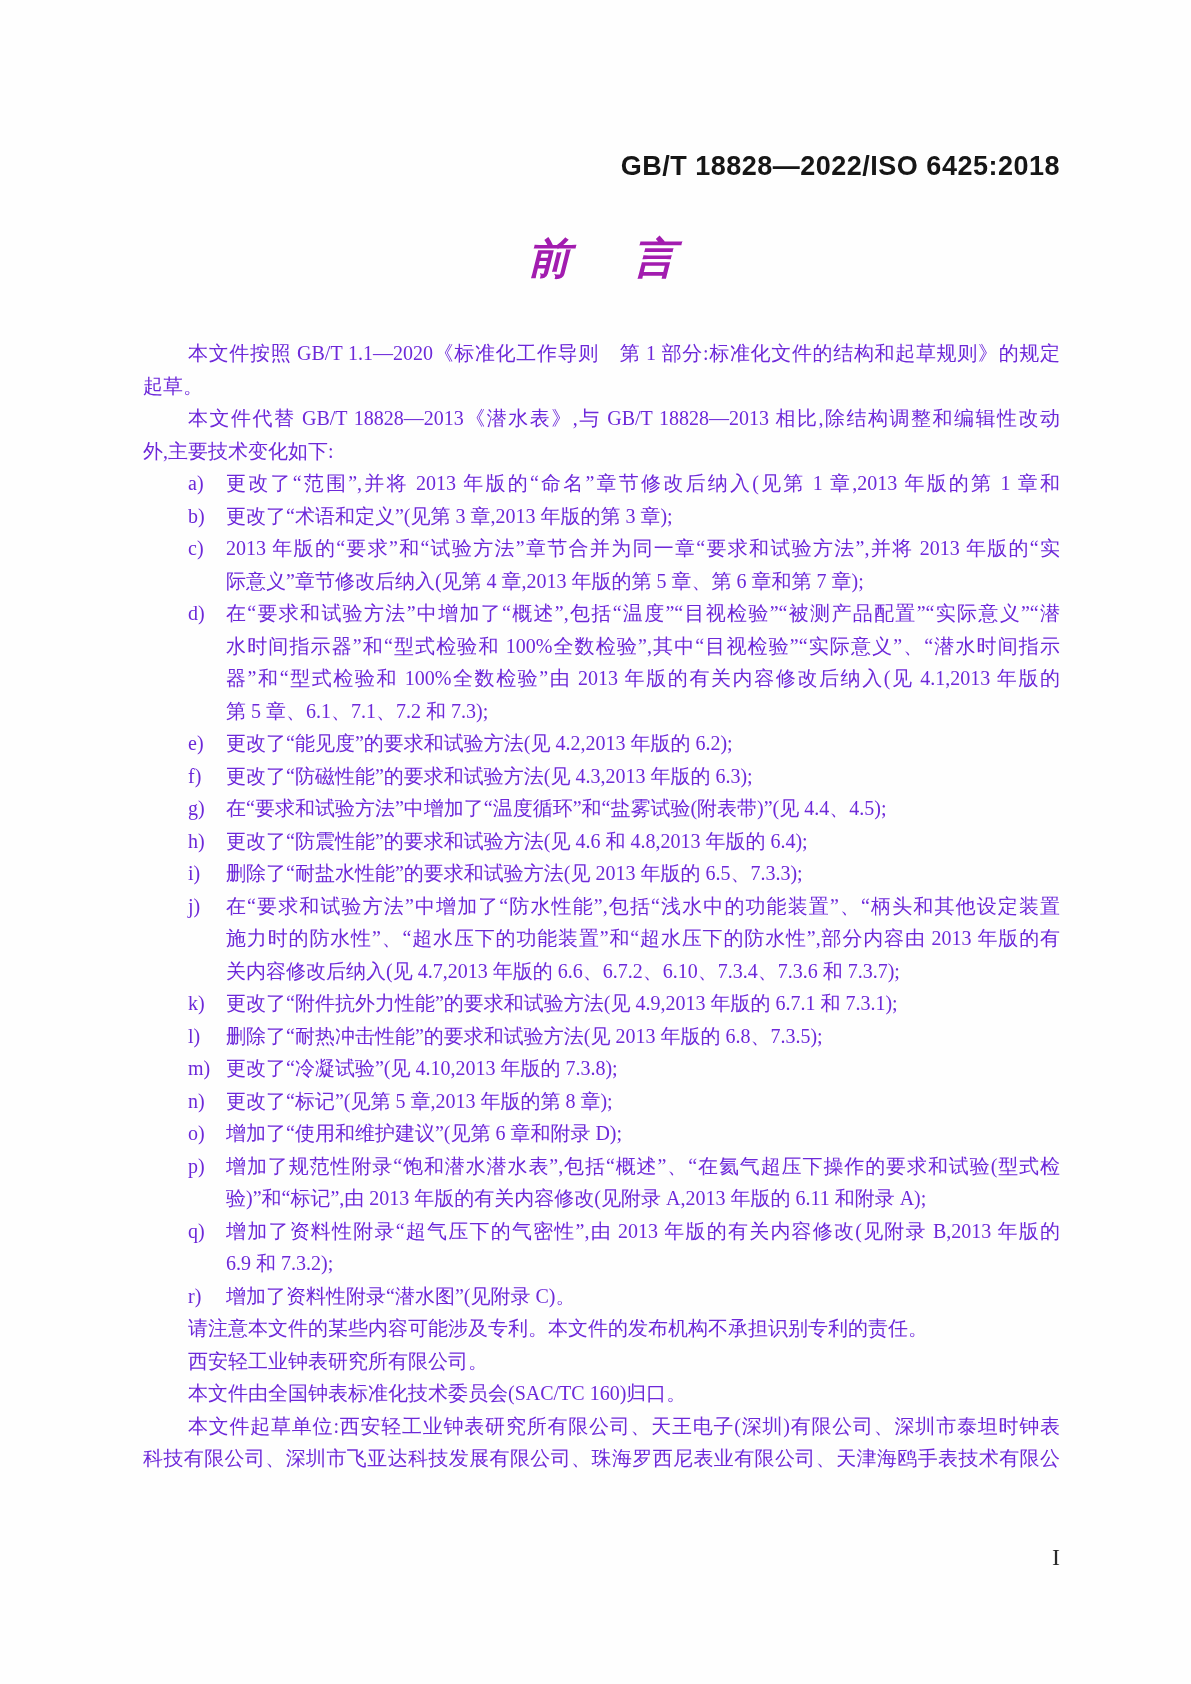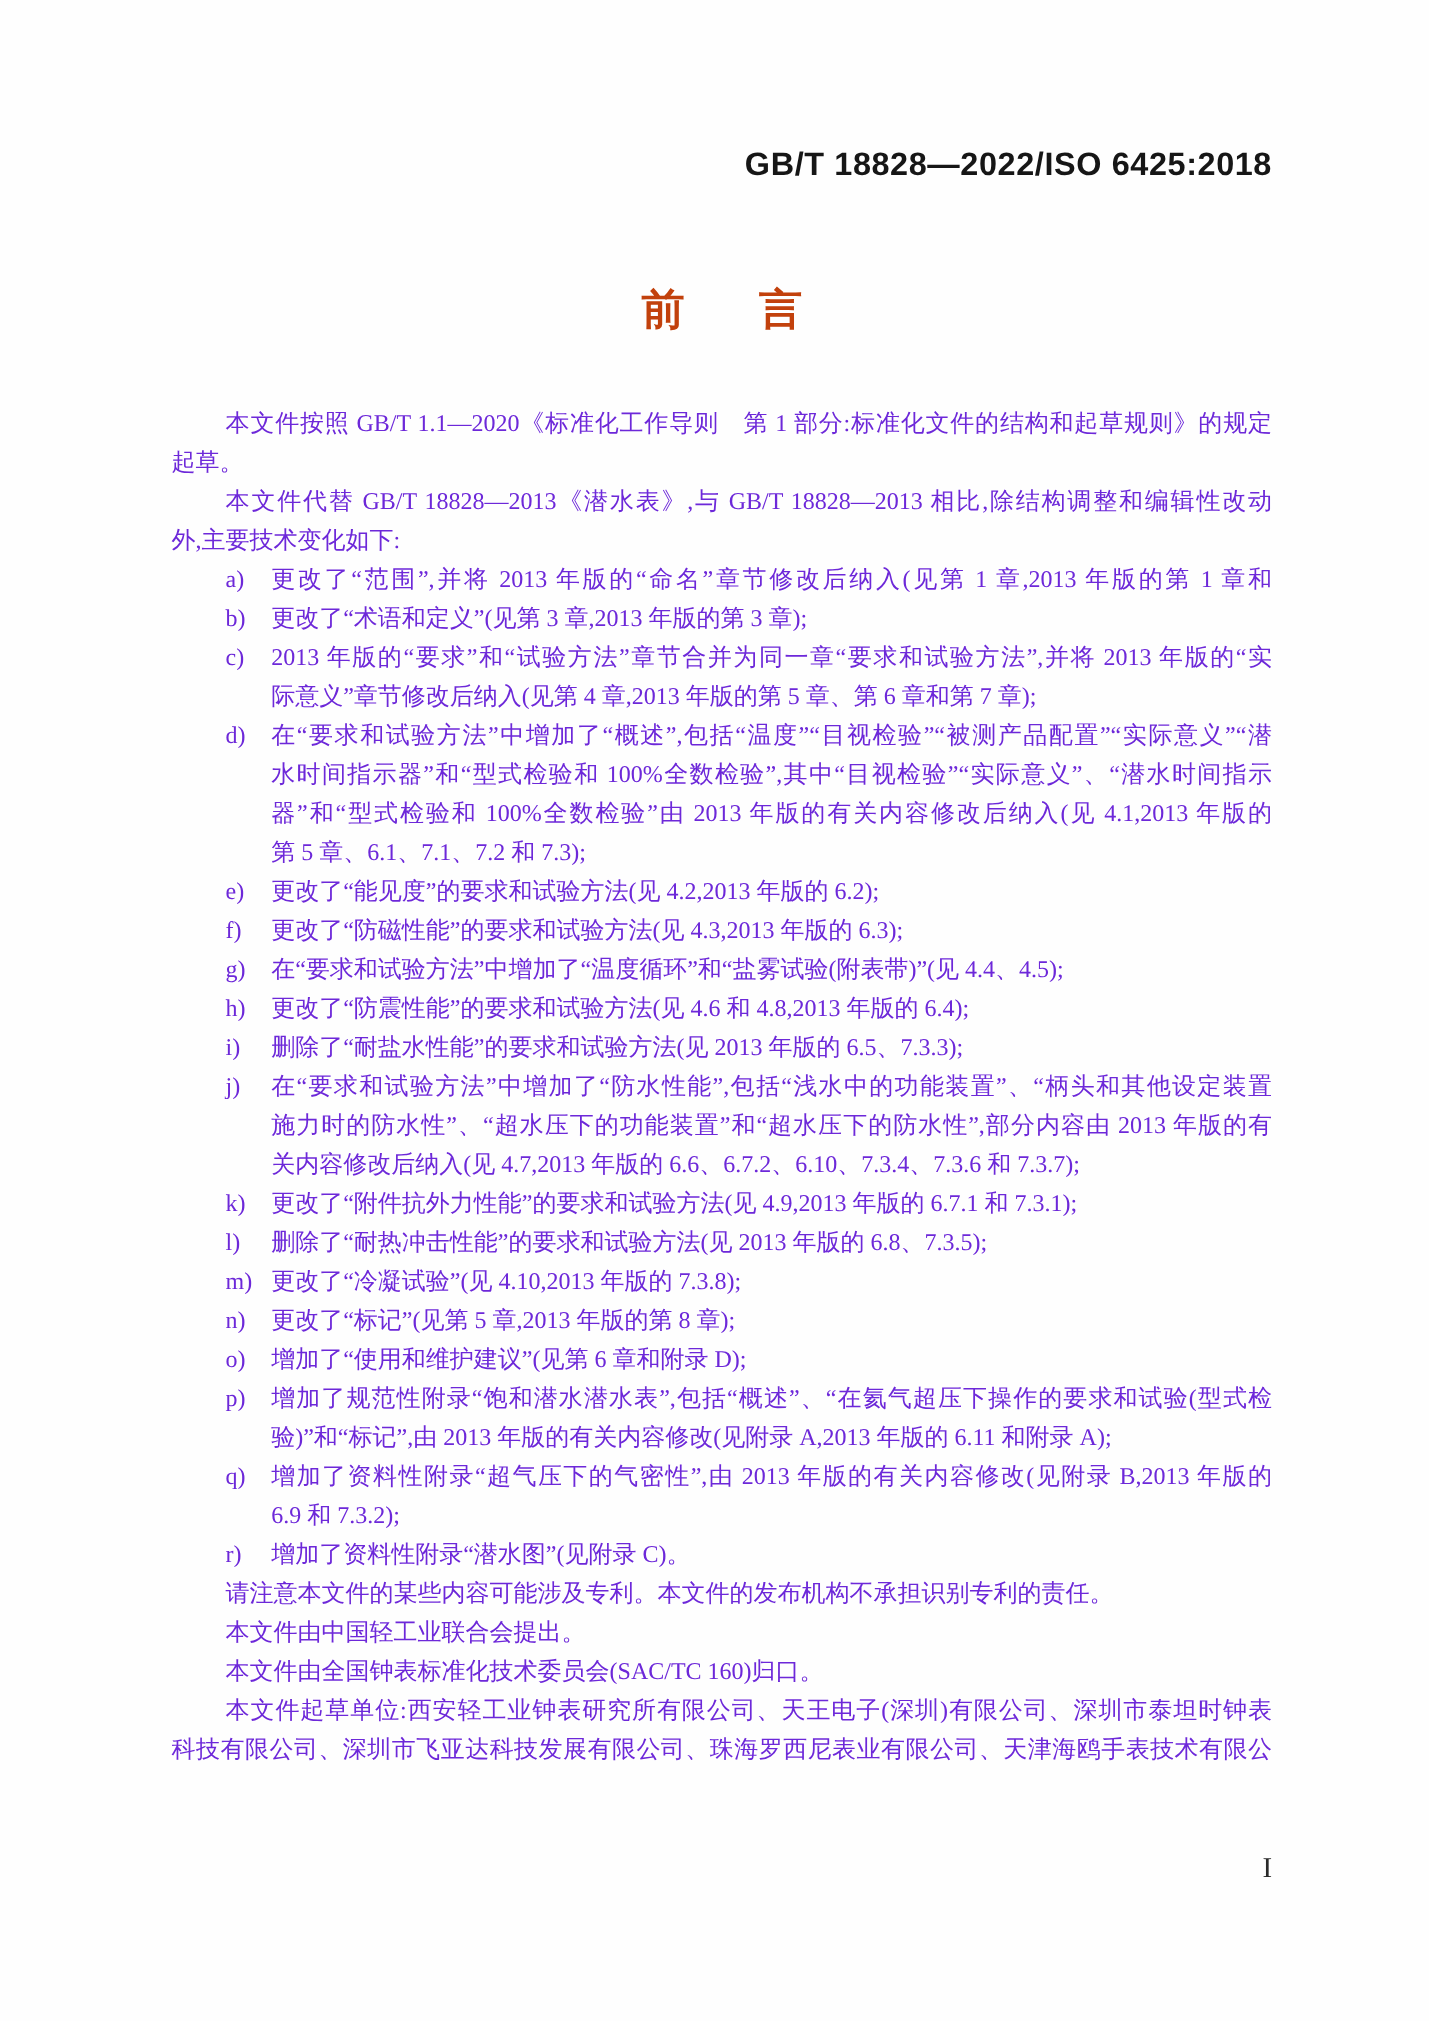--- a/index.html
+++ b/index.html
@@ -10,37 +10,38 @@
     font-family: "Liberation Serif", "DejaVu Serif", serif;
     color: #1d1d1d;
     overflow: hidden;
   }
   .page {
     position: absolute; inset: 0;
     background: #fefefe;
   }
   .doc-number {
     position: absolute;
-    top: 122px; right: 131px;
+    top: 151px; right: 131px;
     font-family: "Liberation Sans", "DejaVu Sans", sans-serif;
     font-weight: bold;
     font-size: 27px;
     letter-spacing: 0.5px;
     color: #161616;
     white-space: nowrap;
   }
   .title-row {
     position: absolute;
     top: 238px; left: 143px; width: 917px;
     text-align: center;
     font-family: "Liberation Sans", "DejaVu Sans", sans-serif;
     font-weight: bold;
-    font-size: 36px;
+    font-size: 43px;
     line-height: 40px;
-    color: #c2410c;
+    color: #a21caf;
+    font-style: italic;
   }
   .title-spacer { display: inline-block; width: 62px; }
   .body-block {
     position: absolute;
     top: 337px; left: 143px; width: 917px;
     font-size: 20px;
     line-height: 32.5px;
     color: #6d28d9;
   }
   .line { min-height: 32.5px; }
@@ -149,21 +150,21 @@
       <div class="line li fill">
         <span class="marker">q)</span>
         <span class="li-text">增加了资料性附录“超气压下的气密性”,由 2013 年版的有关内容修改(见附录 B,2013 年版的</span>
       </div>
       <div class="line li-cont">6.9 和 7.3.2);</div>
       <div class="line li">
         <span class="marker">r)</span>
         <span class="li-text">增加了资料性附录“潜水图”(见附录 C)。</span>
       </div>
       <div class="line p-first">请注意本文件的某些内容可能涉及专利。本文件的发布机构不承担识别专利的责任。</div>
-      <div class="line p-first">本文件由中国轻工业联合会提出。</div>
+      <div class="line p-first">西安轻工业钟表研究所有限公司。</div>
       <div class="line p-first">本文件由全国钟表标准化技术委员会(SAC/TC 160)归口。</div>
       <div class="line p-first fill">本文件起草单位:西安轻工业钟表研究所有限公司、天王电子(深圳)有限公司、深圳市泰坦时钟表</div>
       <div class="line p-cont fill">科技有限公司、深圳市飞亚达科技发展有限公司、珠海罗西尼表业有限公司、天津海鸥手表技术有限公</div>
     </div>
 
   <div class="page-number">I</div>
 
 </div>
 
 </body></html>

